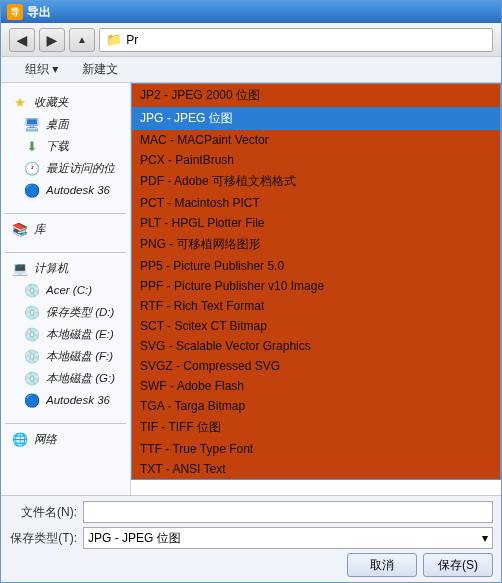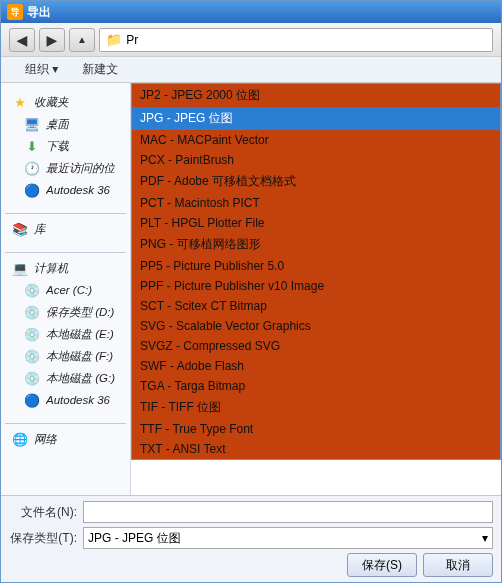--- a/index.html
+++ b/index.html
@@ -385,20 +385,21 @@
         <div class="dropdown-item">JP2 - JPEG 2000 位图</div>
             <div class="dropdown-item selected">JPG - JPEG 位图</div>
             <div class="dropdown-item">MAC - MACPaint Vector</div>
             <div class="dropdown-item">PCX - PaintBrush</div>
             <div class="dropdown-item">PDF - Adobe 可移植文档格式</div>
             <div class="dropdown-item">PCT - Macintosh PICT</div>
             <div class="dropdown-item">PLT - HPGL Plotter File</div>
             <div class="dropdown-item">PNG - 可移植网络图形</div>
             <div class="dropdown-item">PP5 - Picture Publisher 5.0</div>
             <div class="dropdown-item">PPF - Picture Publisher v10 Image</div>
+            <div class="dropdown-item">RTF - Rich Text Format</div>
             <div class="dropdown-item">SCT - Scitex CT Bitmap</div>
             <div class="dropdown-item">SVG - Scalable Vector Graphics</div>
             <div class="dropdown-item">SVGZ - Compressed SVG</div>
             <div class="dropdown-item">SWF - Adobe Flash</div>
             <div class="dropdown-item">TGA - Targa Bitmap</div>
             <div class="dropdown-item">TIF - TIFF 位图</div>
             <div class="dropdown-item">TTF - True Type Font</div>
             <div class="dropdown-item">TXT - ANSI Text</div>
           </div>
       </div>
@@ -412,20 +413,20 @@
     </div>
     <div class="bottom-row">
       <span class="bottom-label">保存类型(T):</span>
       <div class="bottom-select">
         <span>JPG - JPEG 位图</span>
         <span>▾</span>
       </div>
     </div>
     <div class="bottom-buttons">
       <div class="action-btn">
+        <span>取消</span>
+      </div>
+      <div class="action-btn">
         <span>保存(S)</span>
-      </div>
-      <div class="action-btn">
-        <span>取消</span>
       </div>
     </div>
   </div>
 </div>
 
 </body></html>

